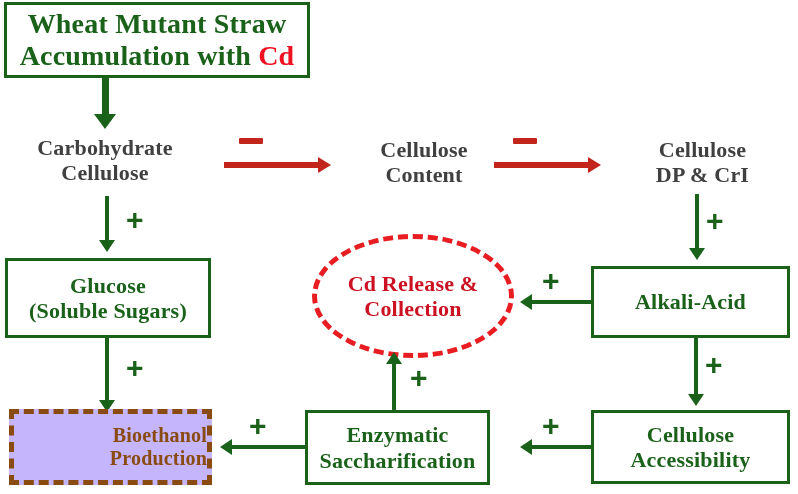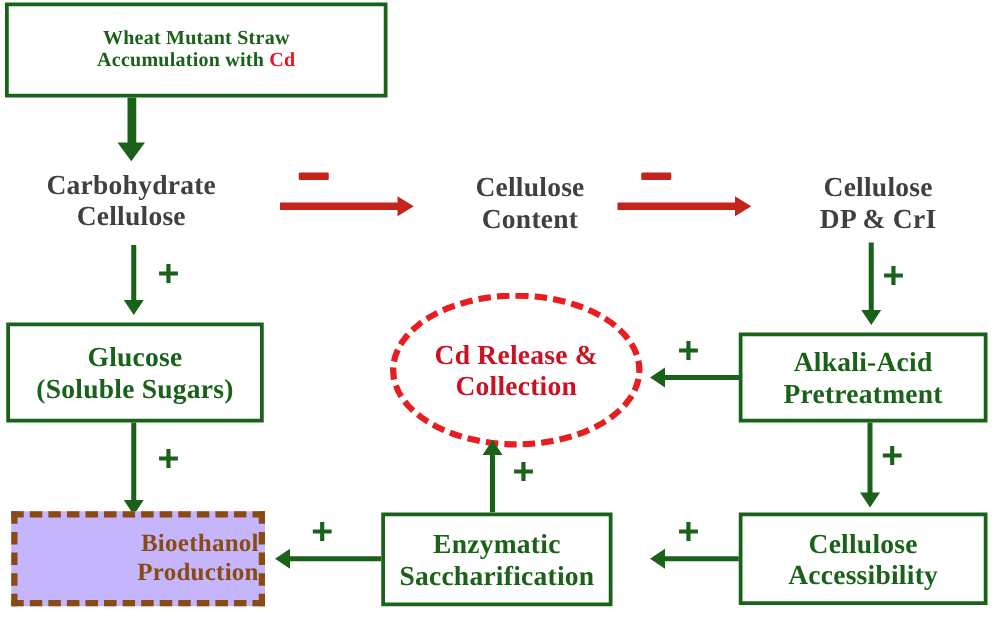--- a/index.html
+++ b/index.html
@@ -92,21 +92,21 @@
   .sign-minus-red {
     background: #c3241b;
     border-radius: 1px;
   }
 </style>
 </head>
 <body>
 
 <div id="canvas">
 
-  <div class="node box-green" style="left:4px; top:2px; width:306px; height:76px; font-size:16px;">
+  <div class="node box-green" style="left:4px; top:2px; width:306px; height:76px; font-size:28px;">
     <span class="ln">Wheat Mutant Straw</span>
     <span class="ln"><span>Accumulation with </span><span style="color:#ee1122;">Cd</span></span>
   </div>
 
   <div class="vline" style="left:102px; top:78px; width:7px; height:38px;"></div>
   <div class="arrowhead ah-down-thick" style="left:94px; top:114px;"></div>
 
   <div class="node label-plain" style="left:12px; top:132px; width:186px; height:56px; font-size:22px;">
     <span class="ln">Carbohydrate</span>
     <span class="ln">Cellulose</span>
@@ -143,21 +143,20 @@
     <span class="ln">(Soluble  Sugars)</span>
   </div>
 
   <div class="node ellipse-red" style="left:312px; top:234px; width:202px; height:124px; font-size:22px;">
     <span class="ln">Cd Release &amp;</span>
     <span class="ln">Collection</span>
   </div>
 
   <div class="node box-green" style="left:591px; top:266px; width:199px; height:72px; font-size:22px;text-align:right;">
     <span class="ln">Alkali-Acid</span>
-    <span class="ln">Pretreatment</span>
   </div>
 
   <div class="hline" style="left:532px; top:300px; width:60px; height:4px;"></div>
   <div class="arrowhead ah-left" style="left:520px; top:294px;"></div>
   <div class="sign sign-plus" style="left:542px; top:266px;">+</div>
 
   <div class="vline" style="left:694px; top:338px; width:4px; height:58px;"></div>
   <div class="arrowhead ah-down" style="left:688px; top:394px;"></div>
   <div class="sign sign-plus" style="left:705px; top:350px;">+</div>
 

